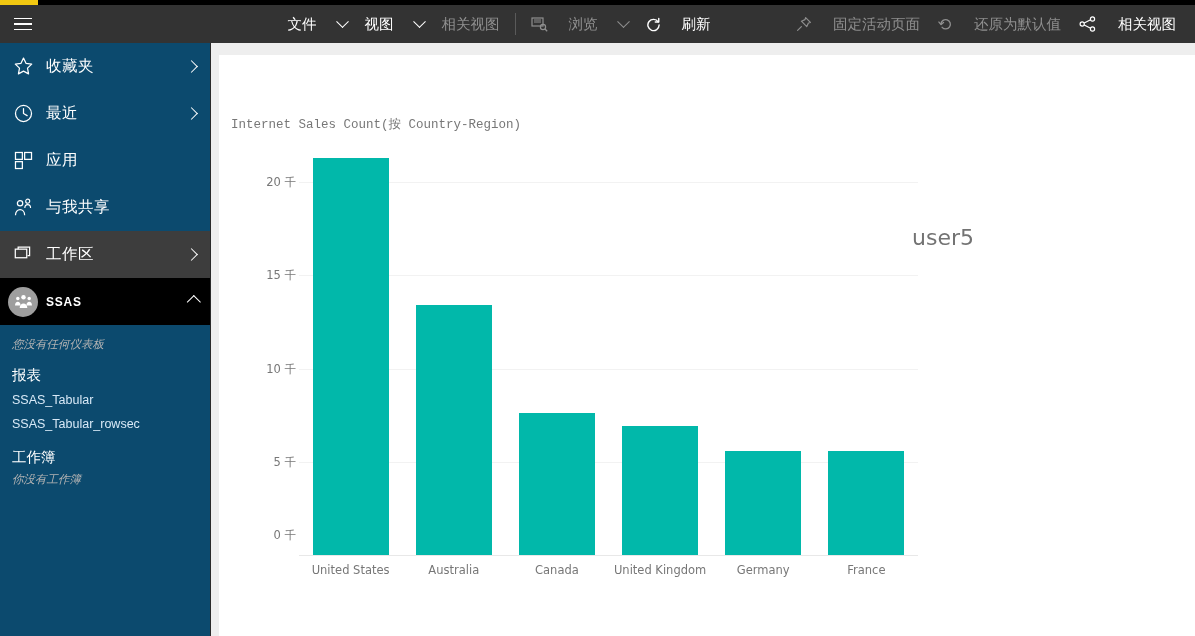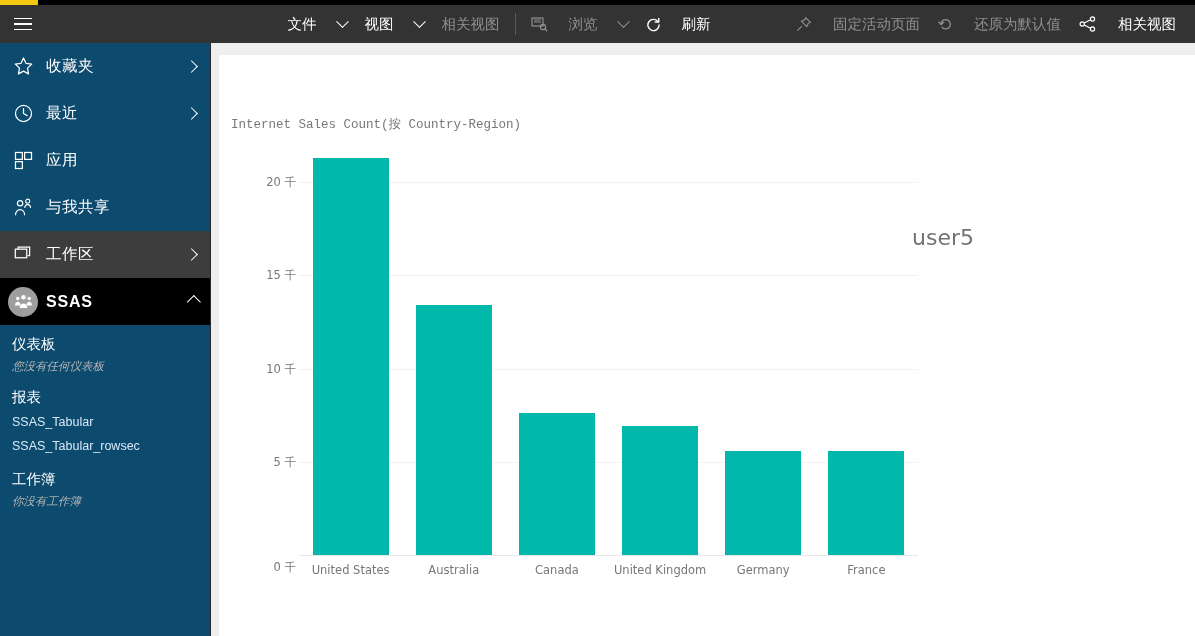--- a/index.html
+++ b/index.html
@@ -75,21 +75,21 @@
     padding: 0 14px 0 6px; cursor: pointer; color: #ffffff;
   }
   .nav-row.hover { background: #3d3d3d; }
   .nav-row.active { background: #000000; }
   .nav-ico {
     width: 34px; min-width: 34px; height: 34px;
     display: flex; align-items: center; justify-content: center;
     color: #ffffff;
   }
   .nav-label { font-size: 15.5px; flex: 1; padding-left: 6px; letter-spacing: .5px; }
-  .nav-label.ws { font-size: 16px; font-weight: bold; letter-spacing: .8px; }
+  .nav-label.ws { font-size: 12px; font-weight: bold; letter-spacing: .8px; }
   .chev-r {
     width: 9px; height: 9px;
     border-top: 1.7px solid #ffffff; border-right: 1.7px solid #ffffff;
     transform: rotate(45deg);
   }
   .chev-up {
     width: 10px; height: 10px;
     border-top: 1.7px solid #ffffff; border-right: 1.7px solid #ffffff;
     transform: rotate(-45deg) translate(2px,2px);
   }
@@ -329,21 +329,20 @@
             <path d="M1.2 15.6c0-2.6 1.4-4.2 3.2-4.2s3.2 1.6 3.2 4.2z" fill="#ffffff"></path>
             <path d="M14.4 15.6c0-2.6 1.4-4.2 3.2-4.2s3.2 1.6 3.2 4.2z" fill="#ffffff"></path>
           </svg>
         </div>
       </div>
       <div class="nav-label ws">SSAS</div>
       <div class="chev-up"></div>
     </div>
 
     <div class="grp">
-      <div class="grp-title">仪表板</div>
       <div class="grp-empty">您没有任何仪表板</div>
     </div>
 
     <div class="grp">
       <div class="grp-title">报表</div>
       <div class="grp-item">
         <span class="nm">SSAS_Tabular</span>
       </div>
       <div class="grp-item">
         <span class="nm">SSAS_Tabular_rowsec</span>
@@ -358,21 +357,21 @@
   </div>
 
   <div class="canvas-bg"></div>
 
   <div class="report-page">
 
     <div class="visual">
       <div class="visual-title">Internet Sales Count(按 Country-Region)</div>
       <div class="plot" id="plot">
           <div class="gridline base" style="top: 400px;"></div>
-          <div class="ytick" style="top: 412px;">0 千</div>
+          <div class="ytick" style="top: 380px;">0 千</div>
           <div class="gridline" style="top: 306.75px;"></div>
           <div class="ytick" style="top: 306.75px;">5 千</div>
           <div class="gridline" style="top: 213.5px;"></div>
           <div class="ytick" style="top: 213.5px;">10 千</div>
           <div class="gridline" style="top: 120.25px;"></div>
           <div class="ytick" style="top: 120.25px;">15 千</div>
           <div class="gridline" style="top: 27px;"></div>
           <div class="ytick" style="top: 27px;">20 千</div>
           <div class="bar" style="left: 13.5833px; width: 76px; height: 397.245px; background: rgb(1, 184, 170);"></div>
           <div class="xtick" style="left: 51.5833px;">United States</div>

